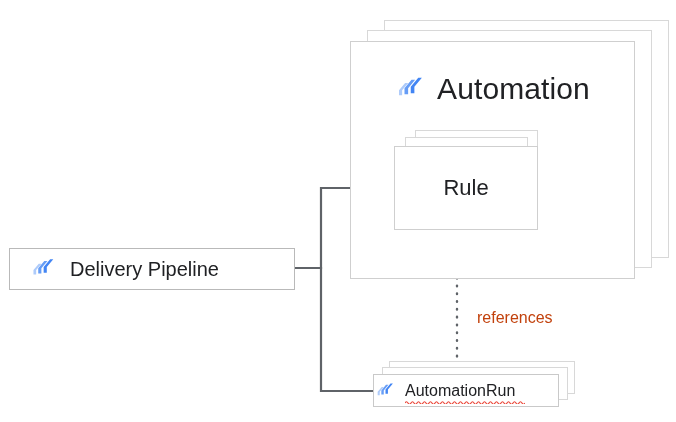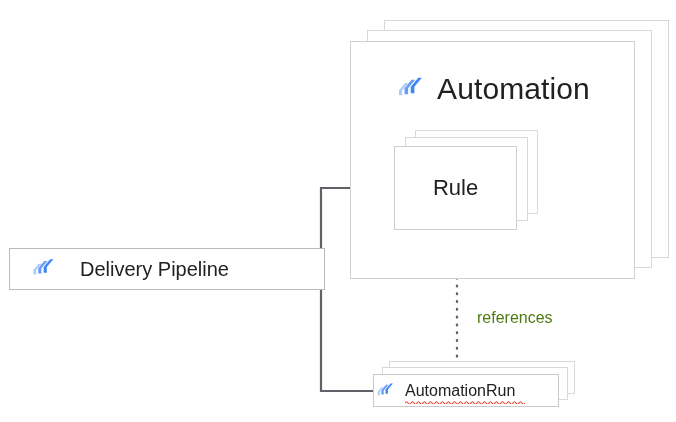--- a/index.html
+++ b/index.html
@@ -65,37 +65,37 @@
     line-height: 1;
   }
   
   #rule-stack-back {
     left: 414px; top: 129px; width: 123px; height: 84px;
   }
   #rule-stack-mid {
     left: 404px; top: 136px; width: 123px; height: 84px;
   }
   #rule-card {
-    left: 393px; top: 145px; width: 123px; height: 84px;
+    left: 393px; top: 145px; width: 144px; height: 84px;
     border-color: #cfcfcf;
     display: flex;
     align-items: center;
     justify-content: center;
   }
   .rule-label {
     font-size: 22px;
     color: #202124;
   }
   
   #delivery-pipeline-node {
-    left: 9px; top: 248px; width: 316px; height: 42px;
+    left: 9px; top: 248px; width: 286px; height: 42px;
     border-color: #b9b9b9;
     display: flex;
     align-items: center;
-    gap: 24px;
+    gap: 14px;
     padding-left: 20px;
   }
   .dp-label {
     font-size: 20px;
     color: #202124;
   }
   
   #run-stack-back {
     left: 389px; top: 361px; width: 186px; height: 33px;
   }
@@ -123,21 +123,21 @@
     bottom: -4px;
     height: 4px;
     pointer-events: none;
   }
   
   #references-label {
     position: absolute;
     left: 477px;
     top: 309px;
     font-size: 16px;
-    color: #4d7c0f;
+    color: #c2410c;
     white-space: nowrap;
   }
   
   .gcp-icon {
     display: inline-block;
     flex: none;
     line-height: 0;
   }
 </style>
 </head>

